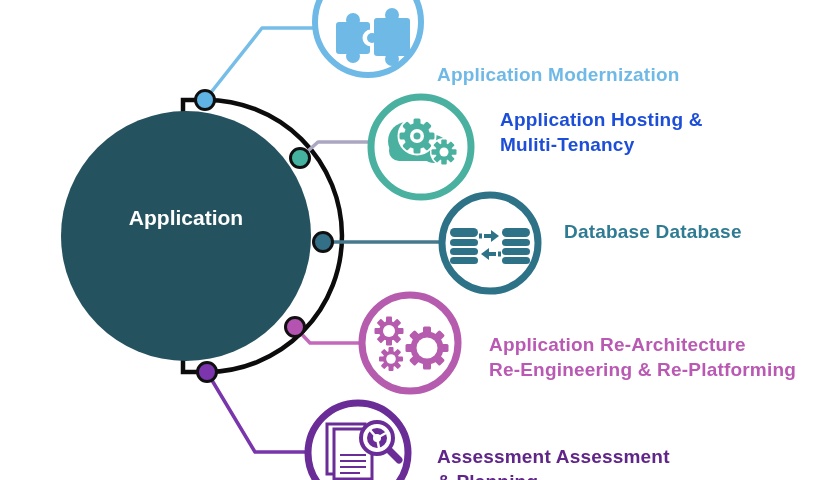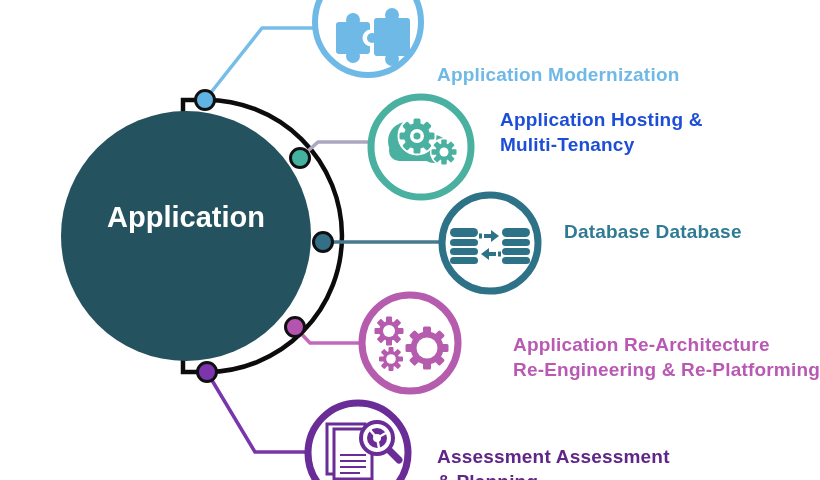--- a/index.html
+++ b/index.html
@@ -8,26 +8,26 @@
     font-family:"Liberation Sans", sans-serif;
   }
   .stage{position:absolute;left:0;top:0;width:820px;height:480px;}
   .label{
     position:absolute;font-weight:bold;font-size:19px;line-height:25px;
     white-space:nowrap;letter-spacing:0.2px;
   }
   .label .l2:empty{display:none;}
   .center-title{
     position:absolute;left:61px;top:203px;width:250px;text-align:center;
-    color:#ffffff;font-weight:bold;font-size:29px;line-height:29px;
+    color:#ffffff;font-weight:bold;font-size:21px;line-height:29px;
   }
   .c-item1{color:#6FB9E7;left:437px;top:14px;margin-top:48px;}
   .c-item2{color:#1d4ed8;left:500px;top:107px;}
   .c-item3{color:#2F7B93;left:564px;top:219px;}
-  .c-item4{color:#B959B3;left:489px;top:332px;margin-left:24px;}
+  .c-item4{color:#B959B3;left:489px;top:332px;}
   .c-item5{color:#5F2588;left:437px;top:444px;}
 </style>
 </head>
 <body>
 
 <svg class="stage" width="820" height="480" viewBox="0 0 820 480" xmlns="http://www.w3.org/2000/svg">
 
   <path d="M 183,118 V 100 H 205" fill="none" stroke="#0C0C0C" stroke-width="4.5"></path>
   <path d="M 183,354 V 372 H 207" fill="none" stroke="#0C0C0C" stroke-width="4.5"></path>
 

